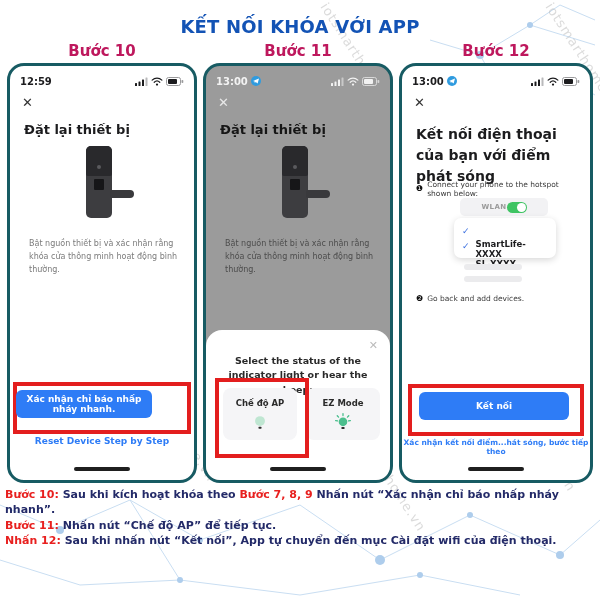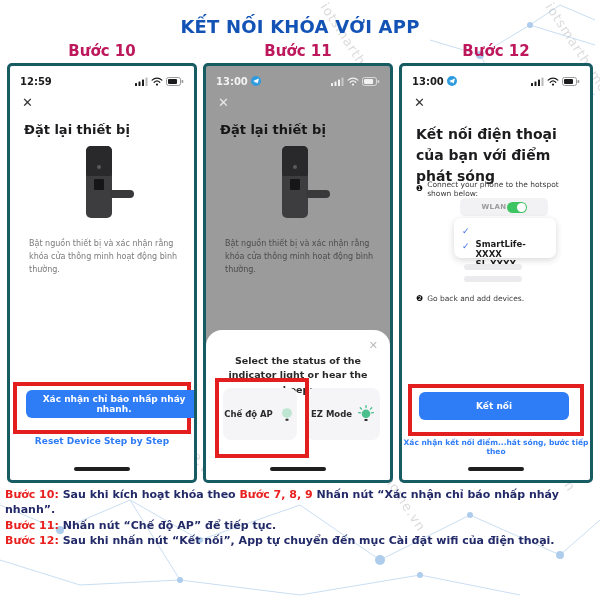--- a/index.html
+++ b/index.html
@@ -20,21 +20,21 @@
     position:absolute;top:16px;left:0;width:600px;text-align:center;
     font-size:18px;font-weight:bold;color:#1353b5;letter-spacing:0.2px;
   }
   .step-label{
     position:absolute;top:42px;width:120px;text-align:center;
     font-size:15px;font-weight:bold;color:#be185d;
   }
   
   .phone{
     position:absolute;top:63px;height:414px;background:#ffffff;
-    border:3px solid #175b63;border-radius:5px;overflow:hidden;
+    border:3px solid #175b63;border-radius:17px;overflow:hidden;
   }
   .phone.dim{background:#9b9b9b;}
   .statusbar{
     position:absolute;top:7px;left:0;right:0;height:16px;padding:0 10px;
     display:flex;align-items:center;justify-content:space-between;
   }
   .status-time{font-size:10px;font-weight:bold;color:#1c1c1e;display:flex;align-items:center;gap:3px;}
   .phone.dim .status-time{color:#f2f2f2;}
   .status-icons{display:flex;align-items:center;gap:3px;}
   .close-x{
@@ -65,21 +65,21 @@
   .modal{
     position:absolute;left:0;right:0;bottom:0;top:264px;background:#ffffff;border-radius:16px 16px 0 0;
   }
   .modal-close{position:absolute;right:12px;top:10px;font-size:11px;color:#bbbbbb;cursor:pointer;line-height:1;}
   .modal-heading{
     position:absolute;top:24px;left:12px;right:12px;text-align:center;
     font-size:9.5px;font-weight:bold;color:#2a2a2a;line-height:1.5;
   }
   .opt-card{
     position:absolute;top:58px;width:74px;height:52px;background:#f5f5f7;border-radius:8px;
-    display:flex;flex-direction:row;align-items:center;justify-content:center;gap:5px;cursor:pointer;
+    display:flex;flex-direction:column;align-items:center;justify-content:center;gap:5px;cursor:pointer;
   }
   .opt-label{font-size:8.5px;font-weight:bold;color:#2a2a2a;}
   
   .bullet-line{position:absolute;left:14px;right:10px;font-size:7.5px;color:#3a3a3a;display:flex;align-items:center;gap:4px;}
   .bullet-glyph{font-size:8px;color:#111;line-height:1;}
   .wlan-card{
     position:absolute;left:58px;top:108px;width:88px;height:18px;background:#f2f2f4;border-radius:5px;
     display:flex;align-items:center;justify-content:center;padding:0 7px;box-sizing:border-box;
   }
   .wlan-label{font-size:7px;color:#9a9a9a;font-weight:bold;letter-spacing:0.4px;}
@@ -177,21 +177,21 @@
   <div class="lock" style="left:60px;top:80px;">
     <div class="lock-body">
         <div class="lock-top"></div>
         <div class="lock-dot"></div>
         <div class="lock-fp"></div>
       </div>
     <div class="lock-handle"></div>
   </div>
   <div class="scr-desc" style="top:172px;">Bật nguồn thiết bị và xác nhận rằng khóa cửa thông minh hoạt động bình thường.</div>
   <div class="red-annot" style="left:3px;top:316px;width:170px;height:44px;"></div>
-  <button class="btn-primary" style="left:16px;top:324px;width:176px;height:28px;">Xác nhận chỉ báo nhấp nháy nhanh.</button>
+  <button class="btn-primary" style="left:6px;top:324px;width:136px;height:28px;">Xác nhận chỉ báo nhấp nháy nhanh.</button>
   <div class="link-blue" style="top:370px;text-align:center;">Reset Device Step by Step</div>
   <div class="home-bar"></div>
 </div>
 
 <div class="phone dim" style="left:203px;width:184px;">
   <div class="statusbar">
     <span class="status-time">
       <span>13:00</span>
       <svg class="sicon" width="10" height="10" viewBox="0 0 10 10">
           <circle cx="5" cy="5" r="5" fill="#2f9bdf"></circle>
@@ -324,14 +324,14 @@
   </div>
   <div class="red-annot" style="left:6px;top:318px;width:168px;height:44px;"></div>
   <button class="btn-primary" style="left:17px;top:326px;width:150px;height:28px;text-align:center;">Kết nối</button>
   <div class="link-blue" style="top:372px;font-size:7.5px;">Xác nhận kết nối điểm...hát sóng, bước tiếp theo</div>
   <div class="home-bar"></div>
 </div>
 
 <div class="caption">
   <p><span class="cap-red">Bước 10:</span><span> Sau khi kích hoạt khóa theo </span><span class="cap-red">Bước 7, 8, 9</span><span> Nhấn nút “Xác nhận chỉ báo nhấp nháy nhanh”.</span></p>
   <p><span class="cap-red">Bước 11:</span><span> Nhấn nút “Chế độ AP” để tiếp tục.</span></p>
-  <p><span class="cap-red">Bước 12:</span><span> Sau khi nhấn nút “Kết nối”, App tự chuyển đến mục Cài đặt wifi của điện thoại.</span></p>
+  <p><span class="cap-red">Nhấn 12:</span><span> Sau khi nhấn nút “Kết nối”, App tự chuyển đến mục Cài đặt wifi của điện thoại.</span></p>
 </div>
 
 </body></html>

